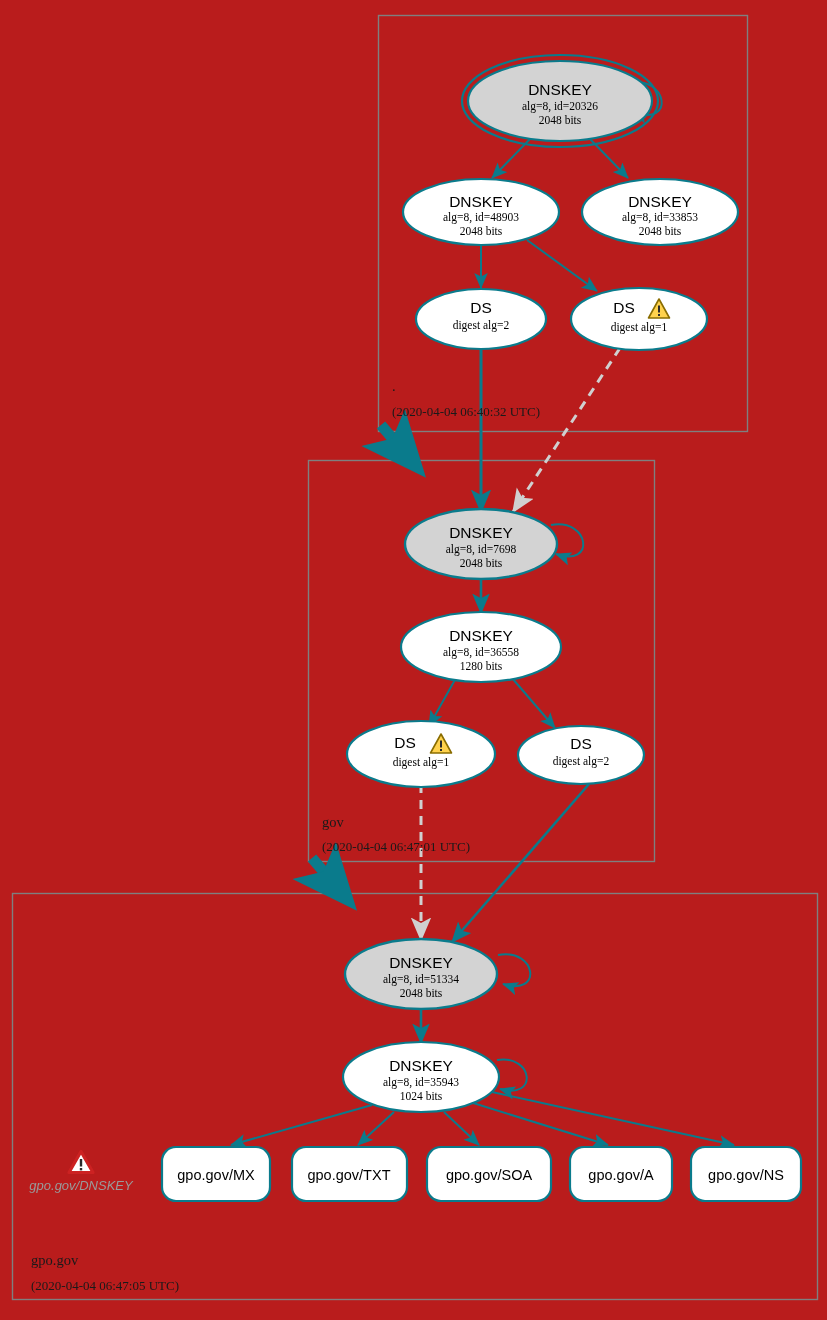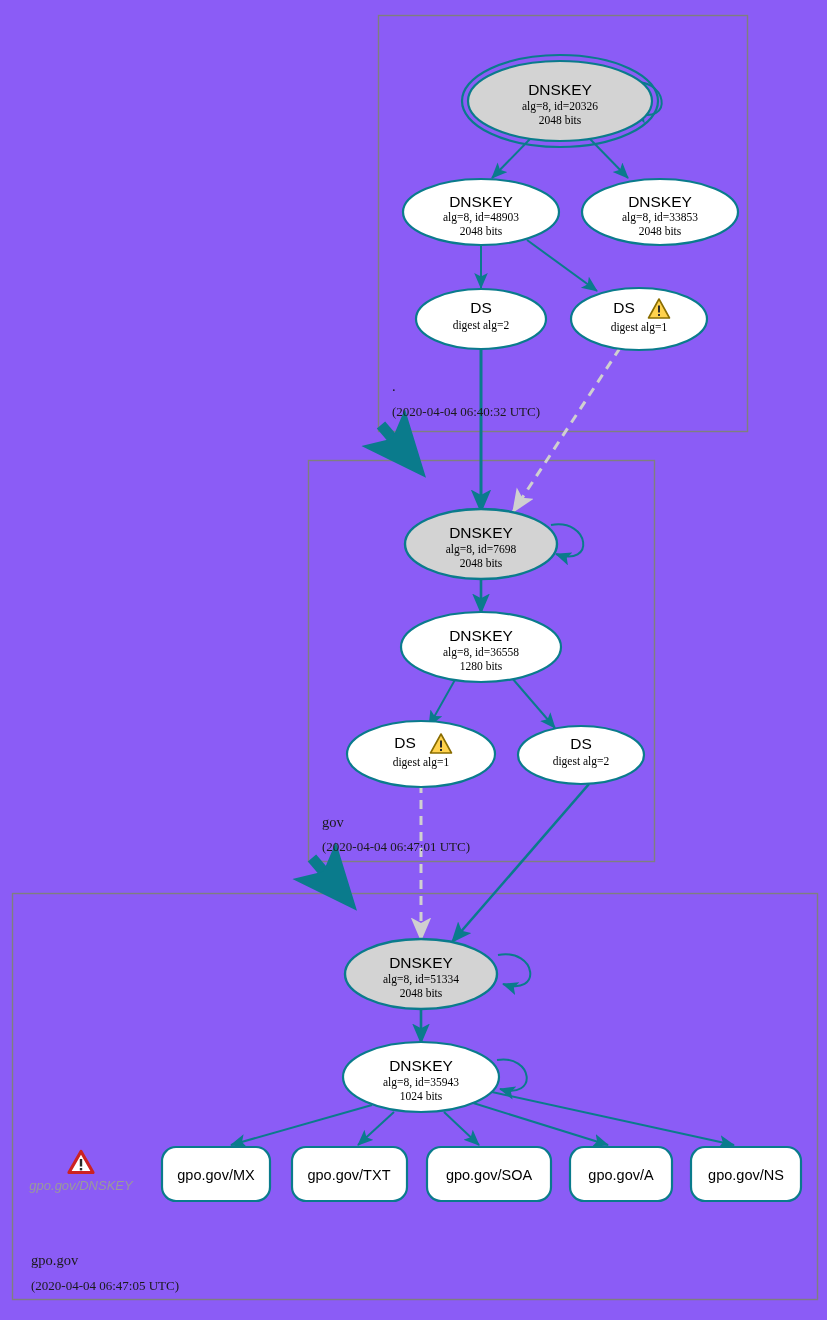--- a/index.html
+++ b/index.html
@@ -7,21 +7,21 @@
     padding: 0;
     background: #ffffff;
   }
   body {
     font-family: "Liberation Sans", sans-serif;
   }
   #canvas {
     position: relative;
     width: 827px;
     height: 1320px;
-    background: #8b5cf6;
+    background: #b91c1c;
     overflow: hidden;
   }
   svg.layer {
     position: absolute;
     left: 0;
     top: 0;
     width: 827px;
     height: 1320px;
   }
   .node-label-main {

